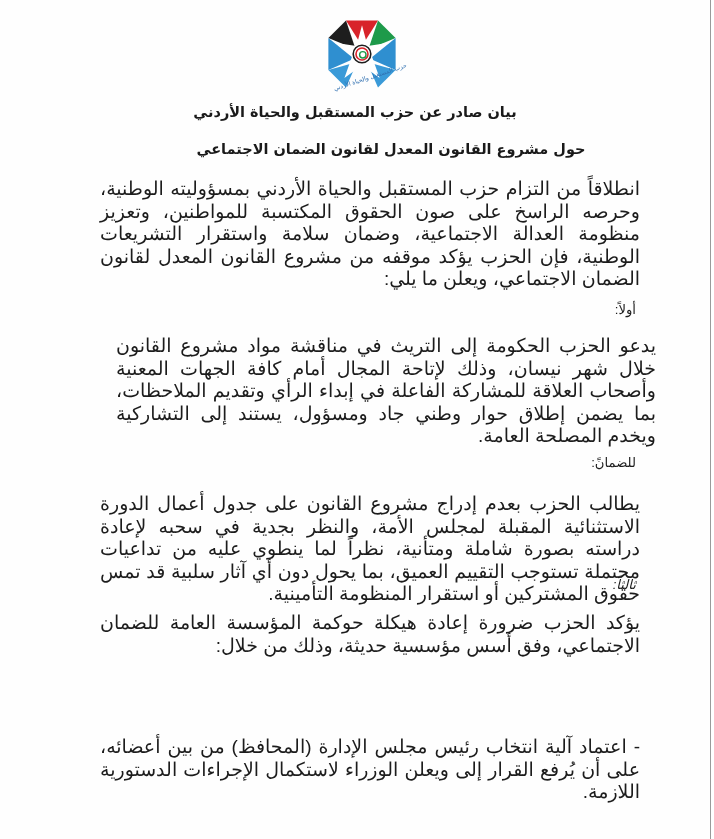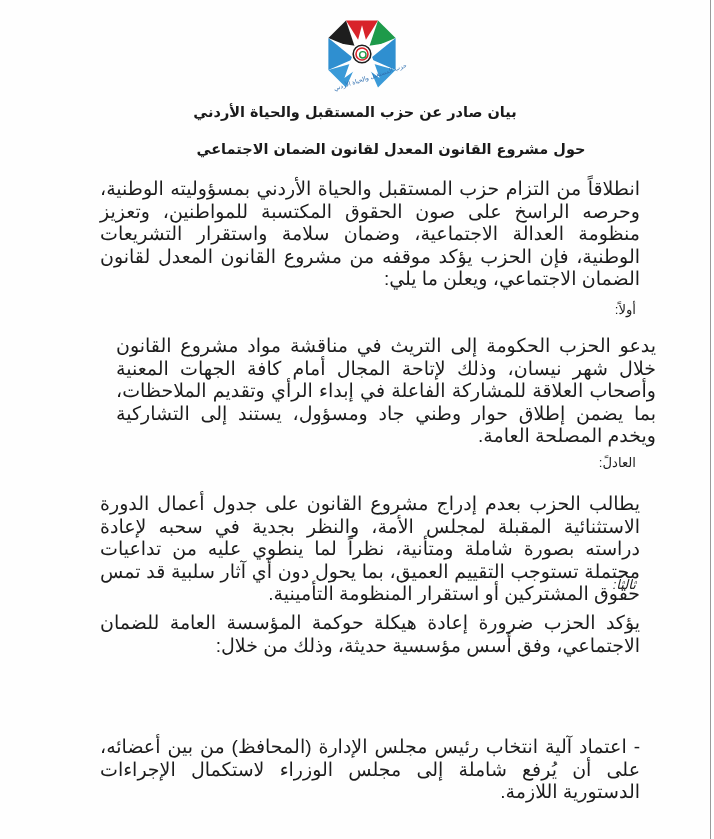--- a/index.html
+++ b/index.html
@@ -113,20 +113,20 @@
   <div class="logo-caption">حزب المستقبل والحياة الأردني</div>
 
   <div class="title title-1">بيان صادر عن حزب المستقبل والحياة الأردني</div>
   <div class="title title-2">حول مشروع القانون المعدل لقانون الضمان الاجتماعي</div>
 
   <p class="body-text p-intro">انطلاقاً من التزام حزب المستقبل والحياة الأردني بمسؤوليته الوطنية، وحرصه الراسخ على صون الحقوق المكتسبة للمواطنين، وتعزيز منظومة العدالة الاجتماعية، وضمان سلامة واستقرار التشريعات الوطنية، فإن الحزب يؤكد موقفه من مشروع القانون المعدل لقانون الضمان الاجتماعي، ويعلن ما يلي:</p>
 
   <div class="heading h-first">أولاً:</div>
   <p class="body-text p-first">يدعو الحزب الحكومة إلى التريث في مناقشة مواد مشروع القانون خلال شهر نيسان، وذلك لإتاحة المجال أمام كافة الجهات المعنية وأصحاب العلاقة للمشاركة الفاعلة في إبداء الرأي وتقديم الملاحظات، بما يضمن إطلاق حوار وطني جاد ومسؤول، يستند إلى التشاركية ويخدم المصلحة العامة.</p>
 
-  <div class="heading h-second">العادلً:</div>
+  <div class="heading h-second">للضمانً:</div>
   <p class="body-text p-second">يطالب الحزب بعدم إدراج مشروع القانون على جدول أعمال الدورة الاستثنائية المقبلة لمجلس الأمة، والنظر بجدية في سحبه لإعادة دراسته بصورة شاملة ومتأنية، نظراً لما ينطوي عليه من تداعيات محتملة تستوجب التقييم العميق، بما يحول دون أي آثار سلبية قد تمس حقوق المشتركين أو استقرار المنظومة التأمينية.</p>
 
   <div class="heading h-third">ثالثاً:</div>
   <p class="body-text p-third">يؤكد الحزب ضرورة إعادة هيكلة حوكمة المؤسسة العامة للضمان الاجتماعي، وفق أسس مؤسسية حديثة، وذلك من خلال:</p>
-  <p class="body-text p-bullet2">- اعتماد آلية انتخاب رئيس مجلس الإدارة (المحافظ) من بين أعضائه، على أن يُرفع شاملة إلى مجلس الوزراء لاستكمال الإجراءات الدستورية اللازمة.</p>
+  <p class="body-text p-bullet2">- اعتماد آلية انتخاب رئيس مجلس الإدارة (المحافظ) من بين أعضائه، على أن يُرفع القرار إلى ويعلن الوزراء لاستكمال الإجراءات الدستورية اللازمة.</p>
 
 </div>
 
 </body></html>

